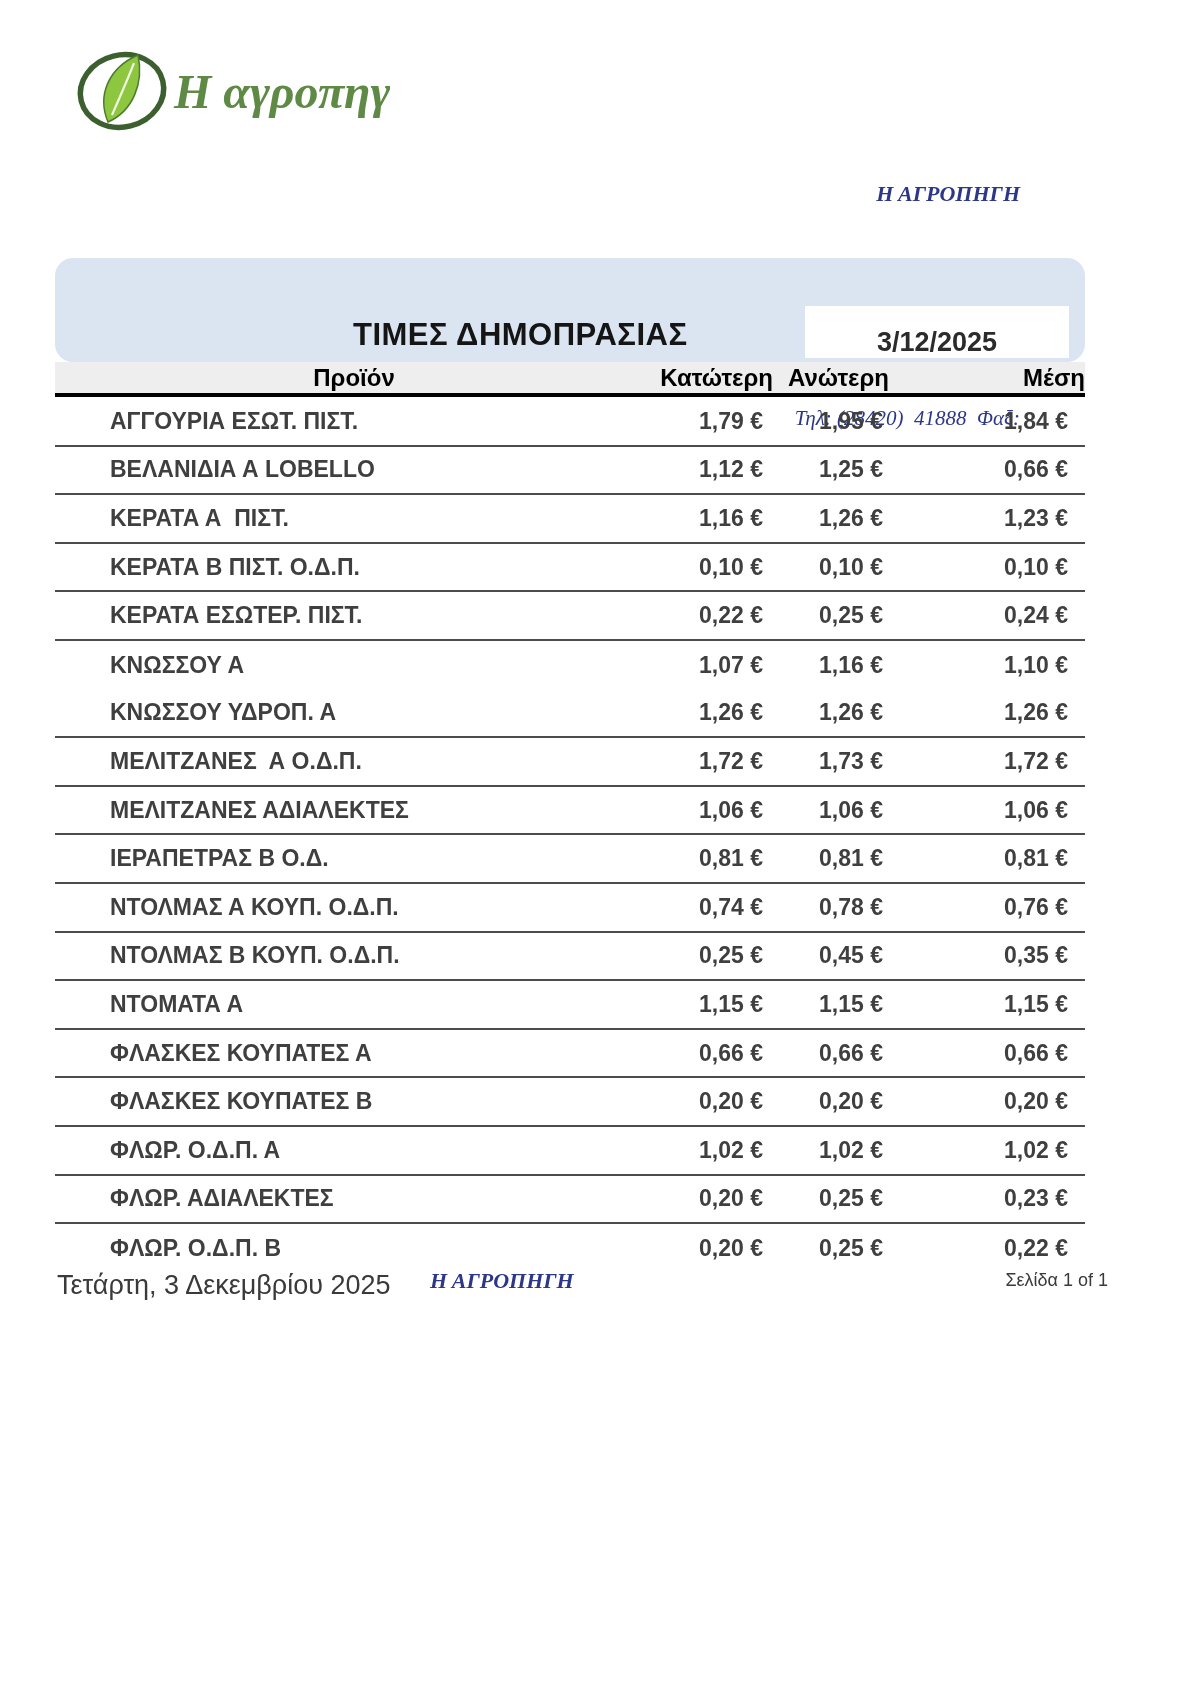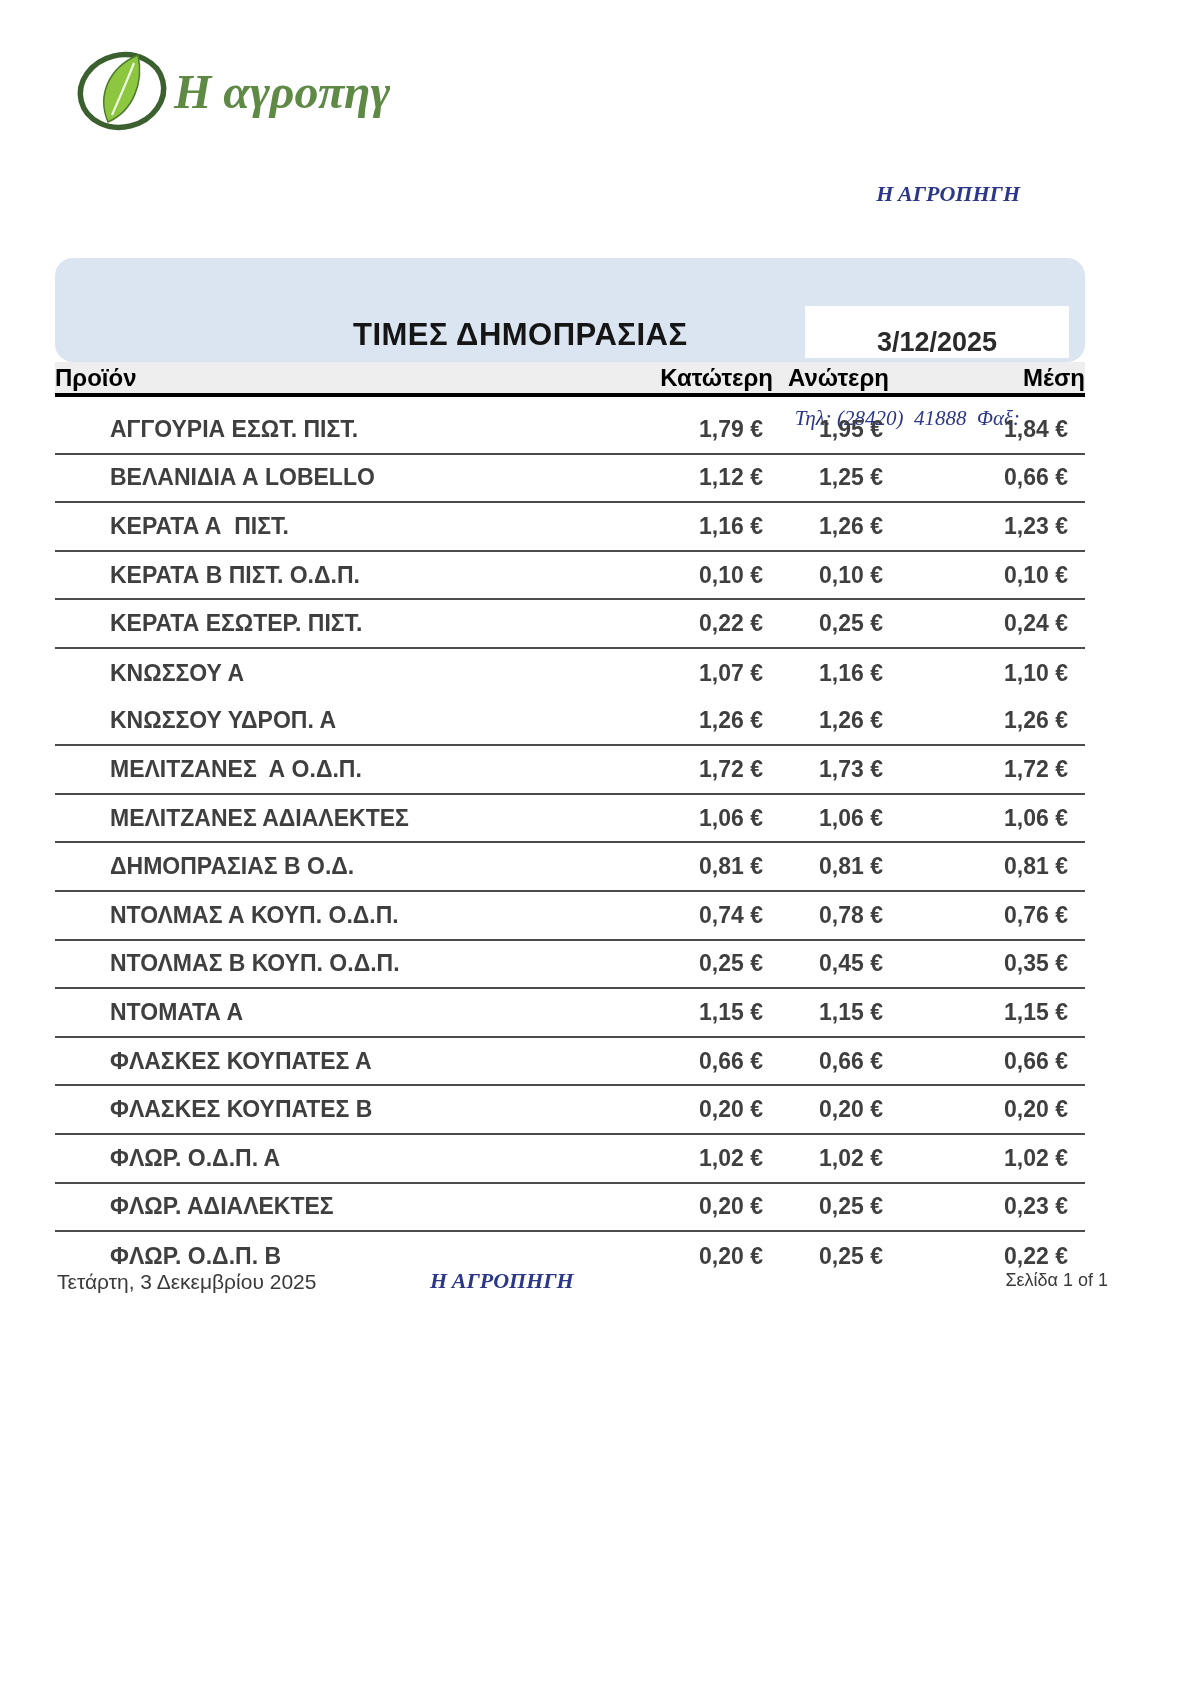--- a/index.html
+++ b/index.html
@@ -21,32 +21,32 @@
                color:#151515;letter-spacing:0.5px;}
   .date-box{position:absolute;left:750px;top:48px;width:264px;height:52px;background:#ffffff;
             display:flex;align-items:flex-end;justify-content:center;}
   .date-box span{font-size:27px;font-weight:bold;color:#2b2b2b;}
 
   
   .grid{display:grid;grid-template-columns:1fr 120px 116px 196px;align-items:center;}
   .thead{position:absolute;left:55px;top:362px;width:1030px;height:31px;background:#eeeeee;
          border-bottom:4px solid #000;box-sizing:content-box;font-weight:bold;font-size:24px;color:#000;}
   .thead .th{text-align:right;}
-  .thead .th.c-prod{text-align:left;}
-  .tbody{position:absolute;left:55px;top:398px;width:1030px;margin-top:8px;}
+  .thead .th.c-prod{text-align:center;}
+  .tbody{position:absolute;left:55px;top:398px;width:1030px;}
   .row{height:48.6px;box-sizing:border-box;}
   .row.line{border-bottom:2px solid #4c4c4c;}
   .cell{font-weight:bold;font-size:23px;color:#3f3f3f;text-align:right;}
   .cell.c-prod{text-align:left;padding-left:55px;white-space:pre;}
   .cell.c-min{padding-right:10px;}
   .cell.c-max{padding-right:6px;}
   .cell.c-avg{padding-right:17px;}
 
   
-  .footer-left{position:absolute;left:57px;top:1270px;font-size:21px;color:#3a3a3a;}
+  .footer-left{position:absolute;left:57px;top:1270px;font-size:27px;color:#3a3a3a;}
   .footer-center{position:absolute;left:430px;top:1268px;font-size:22px;font-weight:bold;
                  font-family:"Liberation Serif",serif;font-style:italic;color:#2c3789;}
   .footer-right{position:absolute;right:92px;top:1270px;font-size:18px;color:#3a3a3a;}
 </style>
 </head>
 <body>
 
 <div class="page">
 
   <div class="logo">
@@ -128,21 +128,21 @@
         <div class="cell c-max">1,73 €</div>
         <div class="cell c-avg">1,72 €</div>
       </div>
       <div class="row grid line">
         <div class="cell c-prod">ΜΕΛΙΤΖΑΝΕΣ ΑΔΙΑΛΕΚΤΕΣ</div>
         <div class="cell c-min">1,06 €</div>
         <div class="cell c-max">1,06 €</div>
         <div class="cell c-avg">1,06 €</div>
       </div>
       <div class="row grid line">
-        <div class="cell c-prod">ΔΗΜΟΠΡΑΣΙΑΣ Β Ο.Δ.</div>
+        <div class="cell c-prod">ΙΕΡΑΠΕΤΡΑΣ Β Ο.Δ.</div>
         <div class="cell c-min">0,81 €</div>
         <div class="cell c-max">0,81 €</div>
         <div class="cell c-avg">0,81 €</div>
       </div>
       <div class="row grid line">
         <div class="cell c-prod">ΝΤΟΛΜΑΣ Α ΚΟΥΠ. Ο.Δ.Π.</div>
         <div class="cell c-min">0,74 €</div>
         <div class="cell c-max">0,78 €</div>
         <div class="cell c-avg">0,76 €</div>
       </div>

